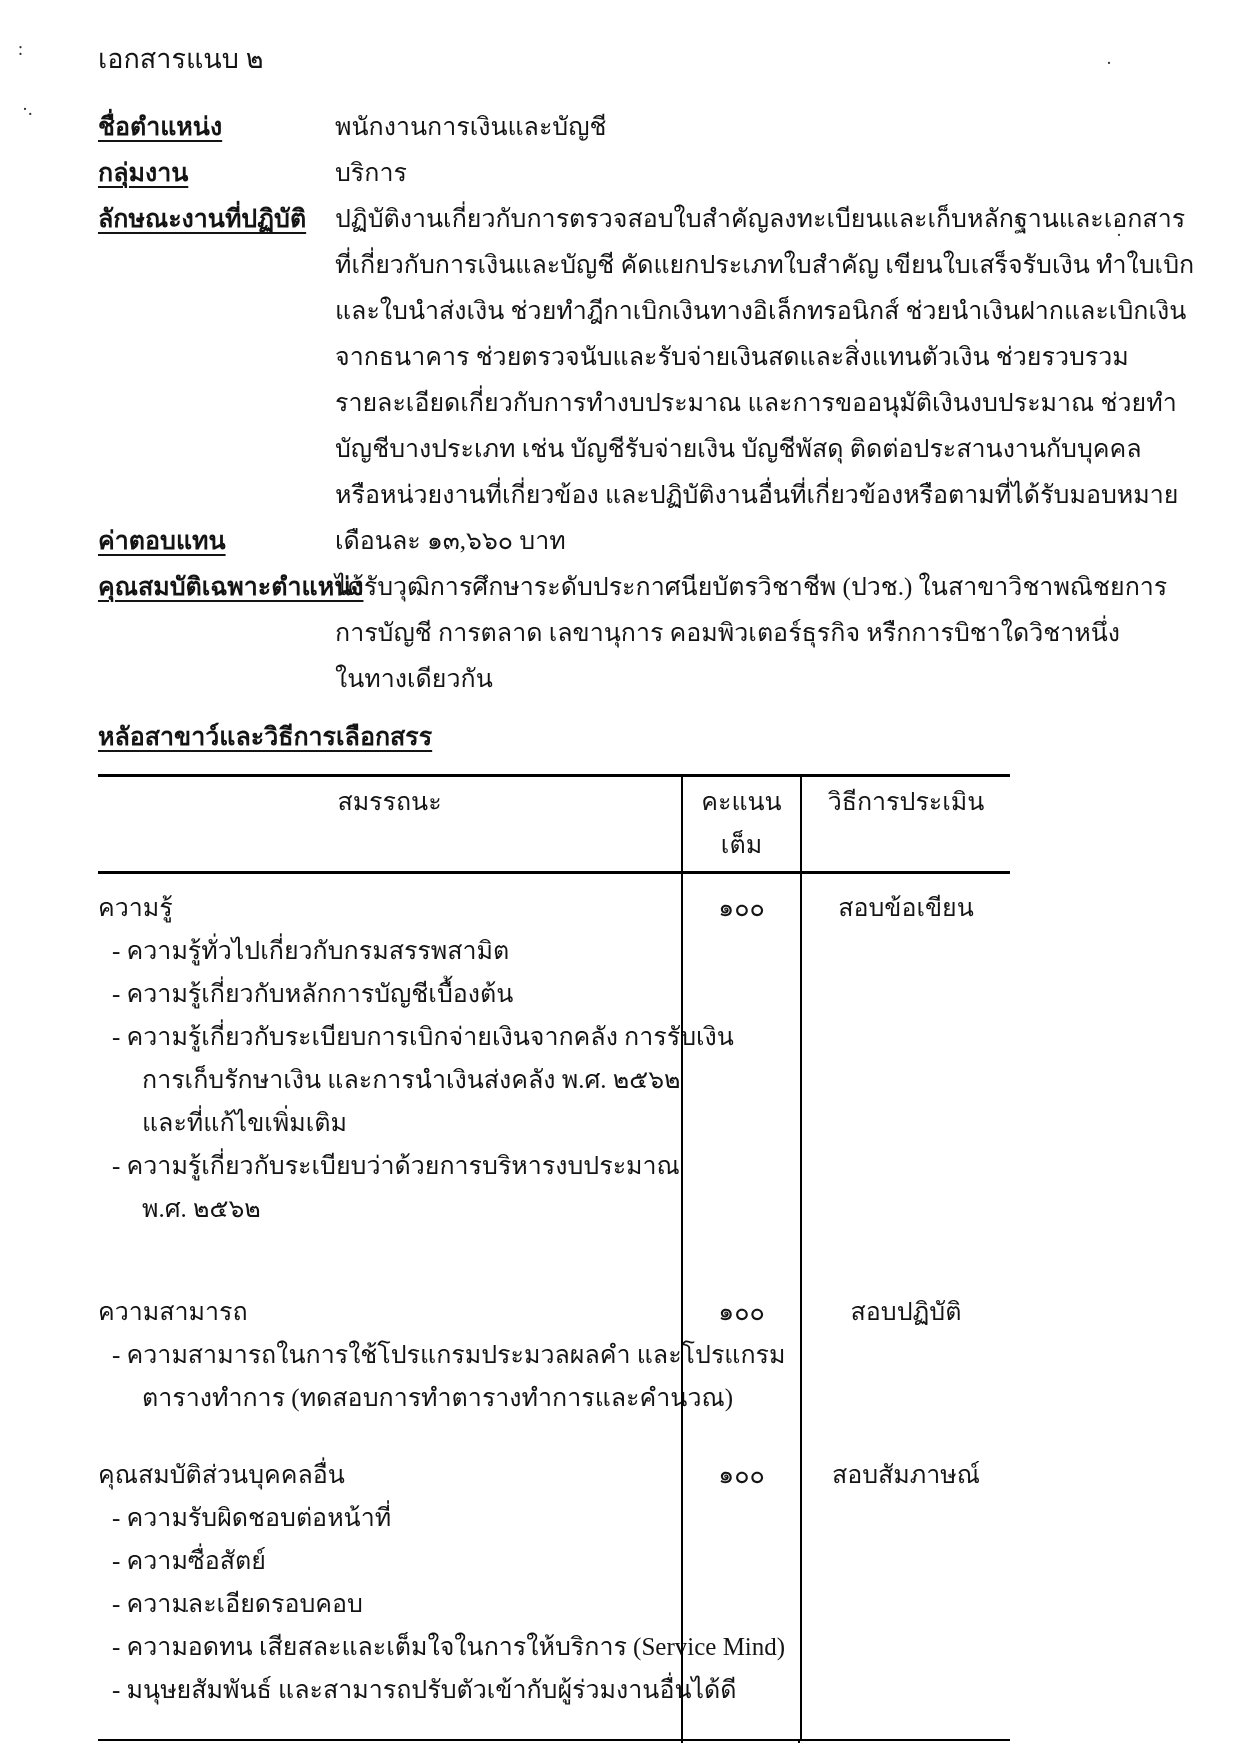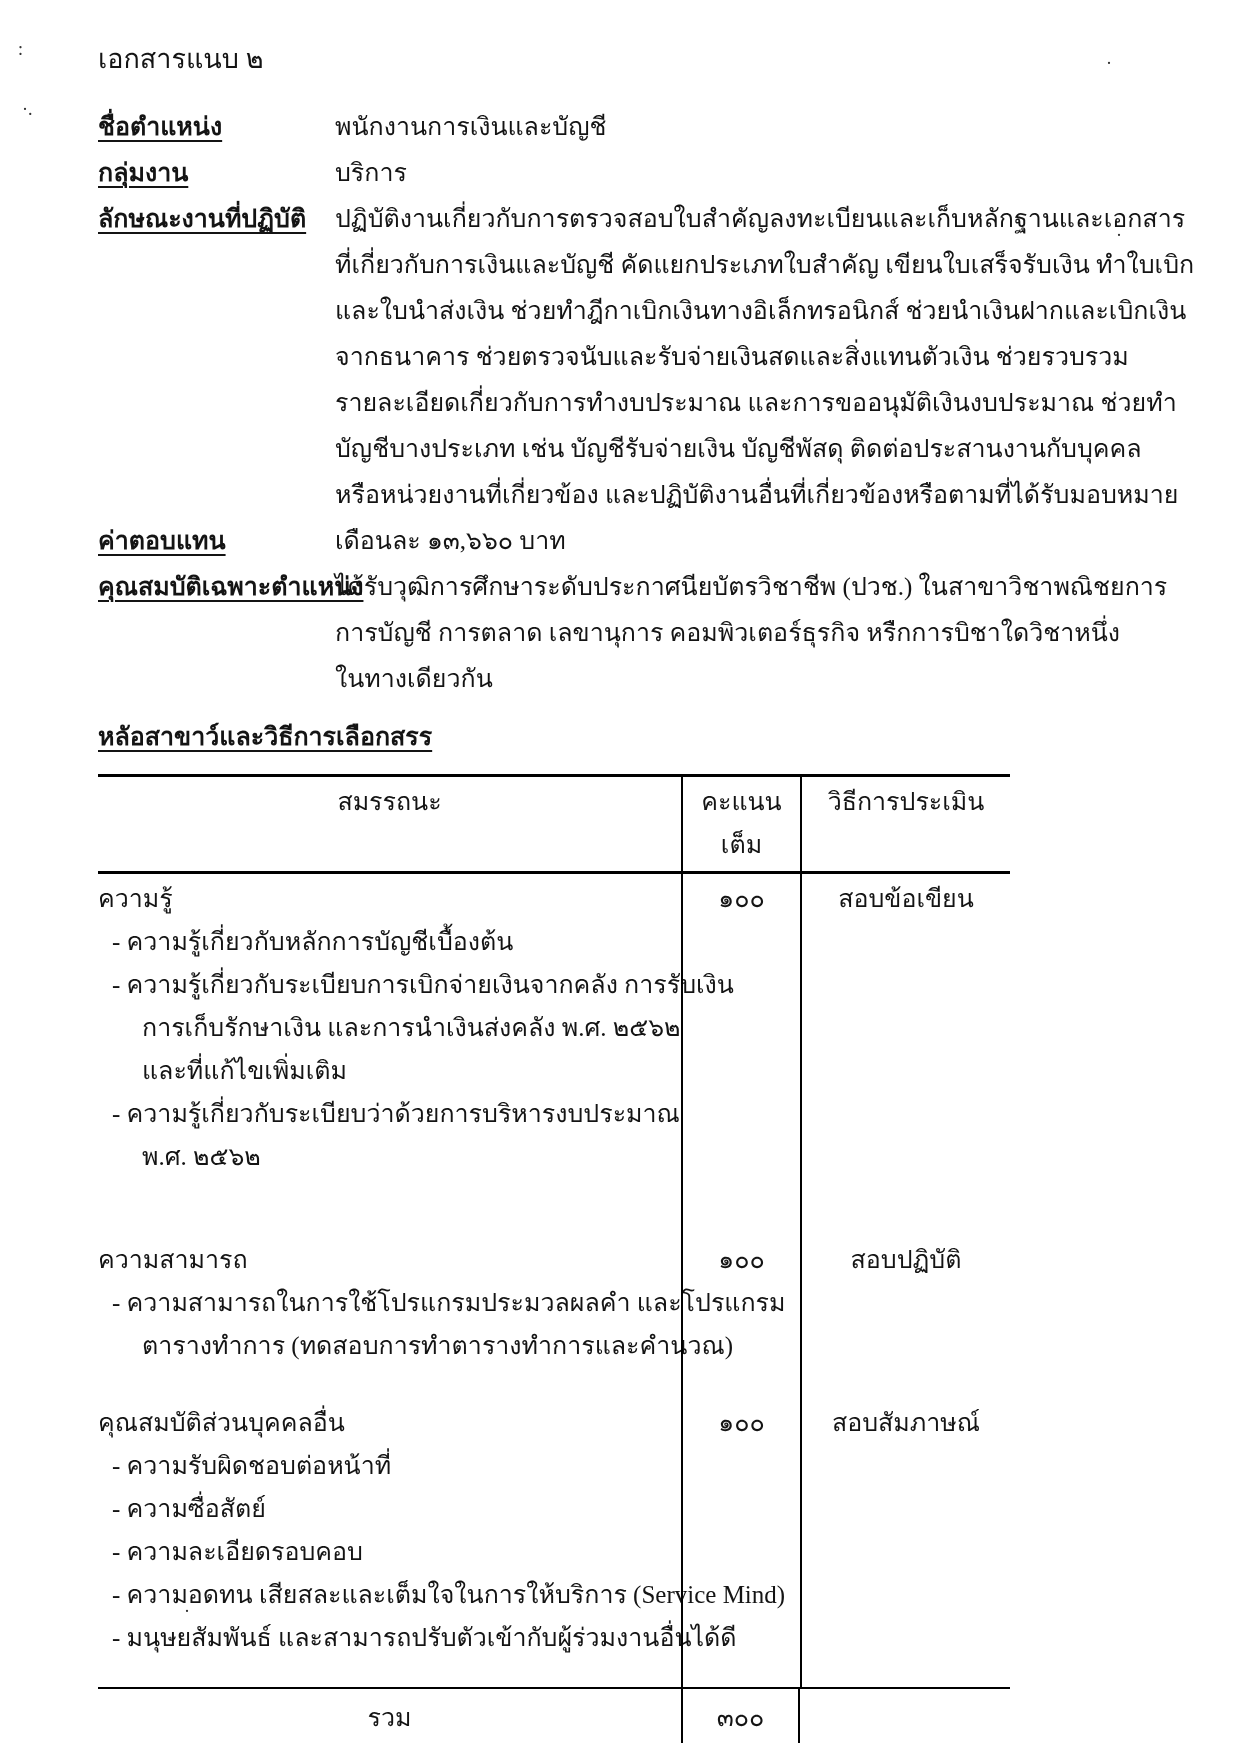--- a/index.html
+++ b/index.html
@@ -49,21 +49,21 @@
   .ctable { width: 912px; line-height: 43px; }
   .trow { display: grid; grid-template-columns: 583px 119px 210px; }
   .thead {
     border-top: 3px solid #000;
     border-bottom: 3px solid #000;
   }
   .th { text-align: center; padding: 3px 0 5px 0; }
   .td-c2, .td-c3 { border-left: 2px solid #000; }
   .td { padding-top: 2px; }
   .score-cell, .method-cell { text-align: center; }
-  .sec1 .td { padding-top: 3px; }
+  .sec1 .td { padding-top: 12px; }
   .sec1 .comp-cell { padding-bottom: 58px; }
   .sec2 .comp-cell { padding-bottom: 32px; }
   .sec3 .comp-cell { padding-bottom: 28px; }
   .comp-cell { padding-right: 10px; }
   .line { padding-left: 14px; white-space: nowrap; }
   .cont { padding-left: 44px; }
   .sec-title { white-space: nowrap; }
 
   .total-row { border-top: 2px solid #000; }
   .total-row .td { height: 62px; padding-top: 7px; }
@@ -136,20 +136,21 @@
 
       <div class="trow thead">
         <div class="th">สมรรถนะ</div>
         <div class="th td-c2">คะแนนเต็ม</div>
         <div class="th td-c3">วิธีการประเมิน</div>
       </div>
 
       <div class="trow sec1">
         <div class="td comp-cell">
           <div class="sec-title">ความรู้</div>
+          <div class="line">- ความรู้ทั่วไปเกี่ยวกับกรมสรรพสามิต</div>
           <div class="line">- ความรู้เกี่ยวกับหลักการบัญชีเบื้องต้น</div>
           <div class="line">- ความรู้เกี่ยวกับระเบียบการเบิกจ่ายเงินจากคลัง  การรับเงิน</div>
           <div class="line cont">การเก็บรักษาเงิน  และการนำเงินส่งคลัง พ.ศ. ๒๕๖๒</div>
           <div class="line cont">และที่แก้ไขเพิ่มเติม</div>
           <div class="line">- ความรู้เกี่ยวกับระเบียบว่าด้วยการบริหารงบประมาณ</div>
           <div class="line cont">พ.ศ. ๒๕๖๒</div>
         </div>
         <div class="td td-c2 score-cell">๑๐๐</div>
         <div class="td td-c3 method-cell">สอบข้อเขียน</div>
       </div>

